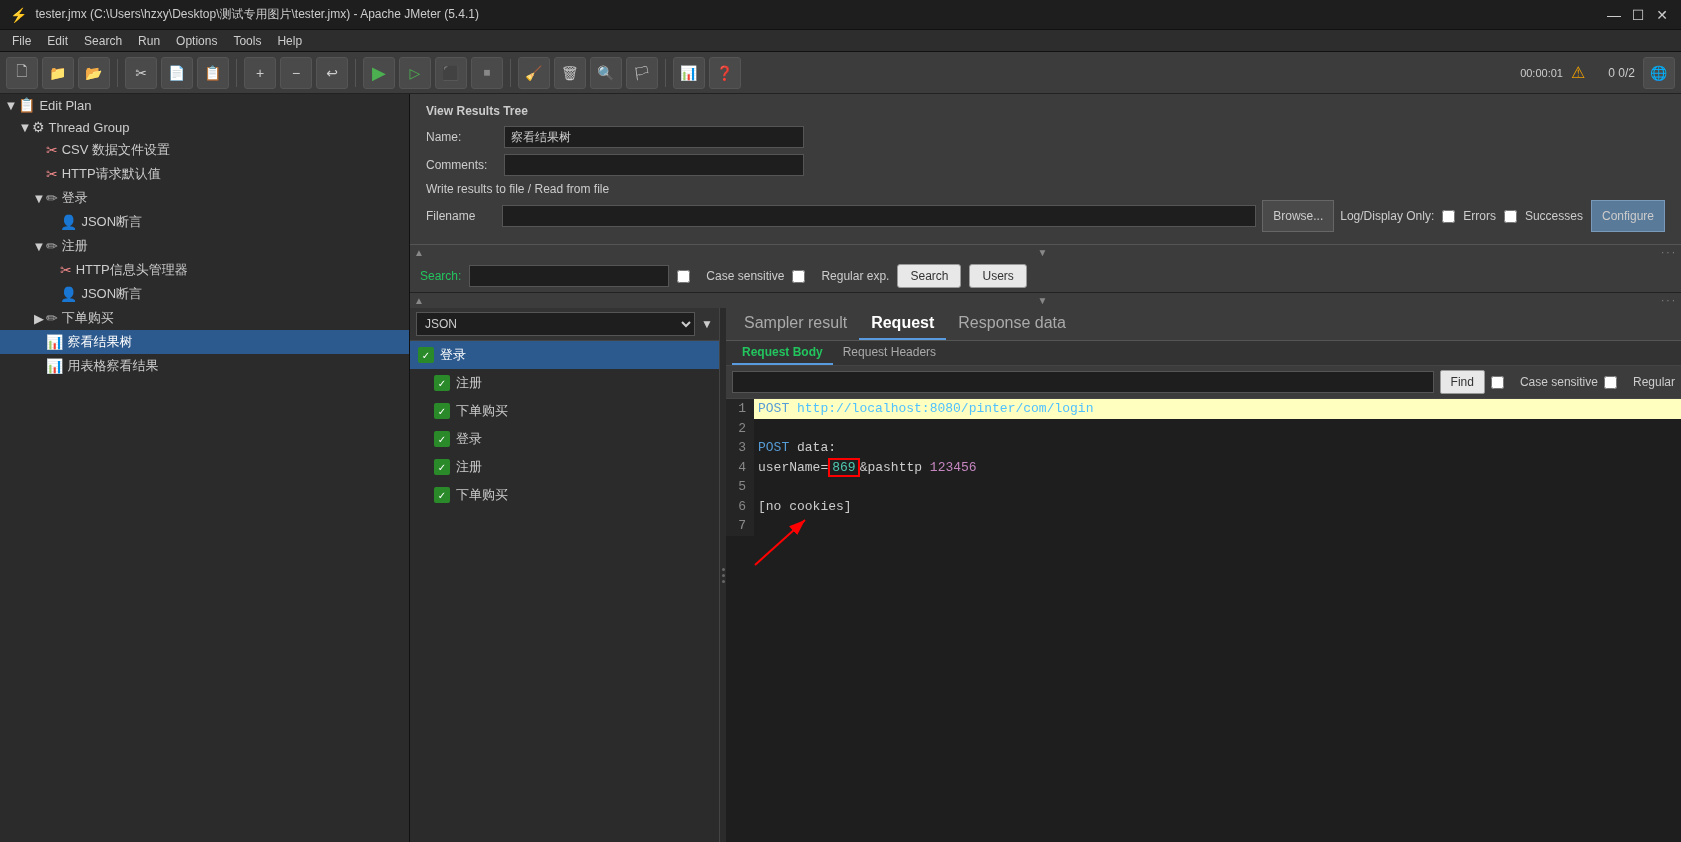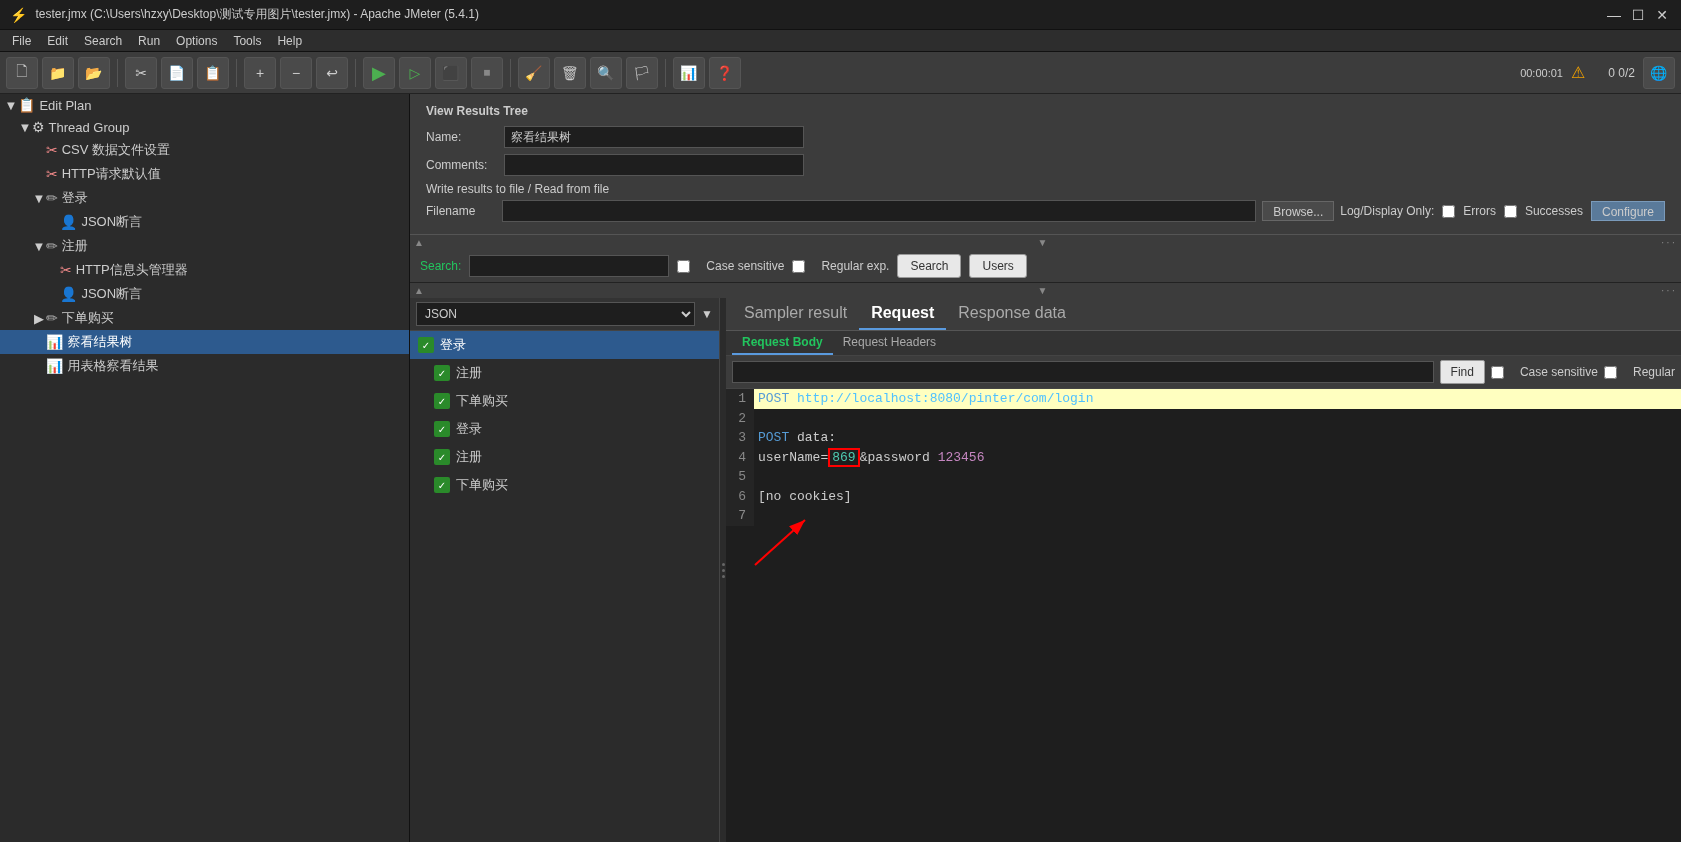--- a/index.html
+++ b/index.html
@@ -123,21 +123,21 @@
     .form-input-wide { width: 300px; }
     .section-label { color: #ccc; font-size: 12px; margin-bottom: 4px; }
     .filename-row { display: flex; align-items: center; gap: 6px; margin-bottom: 6px; }
     .btn {
       background: #4a4a4a;
       border: 1px solid #666;
       color: #ccc;
       padding: 3px 10px;
       cursor: pointer;
       font-size: 12px;
-      height: 20px;
+      height: 32px;
     }
     .btn-primary {
       background: #5a7a9a;
       border-color: #7a9aba;
     }
 
     
     .search-bar {
       background: #3c3c3c;
       padding: 4px 10px;
@@ -672,21 +672,21 @@
             <div class="code-line">
               <span class="line-num">3</span>
               <span class="line-content">
                 <span style="color:#569cd6;">POST </span><span style="color:#ccc;">data:</span>
               </span>
             </div>
 
             <div class="code-line">
               <span class="line-num">4</span>
               <span class="line-content">
-                <span style="color:#ccc;">userName=</span><span class="code-red-box" style="color:#4ec9b0; border:2px solid red;">869</span><span style="color:#ccc;">&amp;pas</span><span style="color:#ccc;">sword </span><span style="color:#c586c0;">123456</span>
+                <span style="color:#ccc;">userName=</span><span class="code-red-box" style="color:#4ec9b0; border:2px solid red;">869</span><span style="color:#ccc;">&amp;pas</span><span style="color:#ccc;">http </span><span style="color:#c586c0;">123456</span>
               </span>
             </div>
 
             <div class="code-line">
               <span class="line-num">5</span>
               <span class="line-content">&nbsp;</span>
             </div>
 
             <div class="code-line">
               <span class="line-num">6</span>

